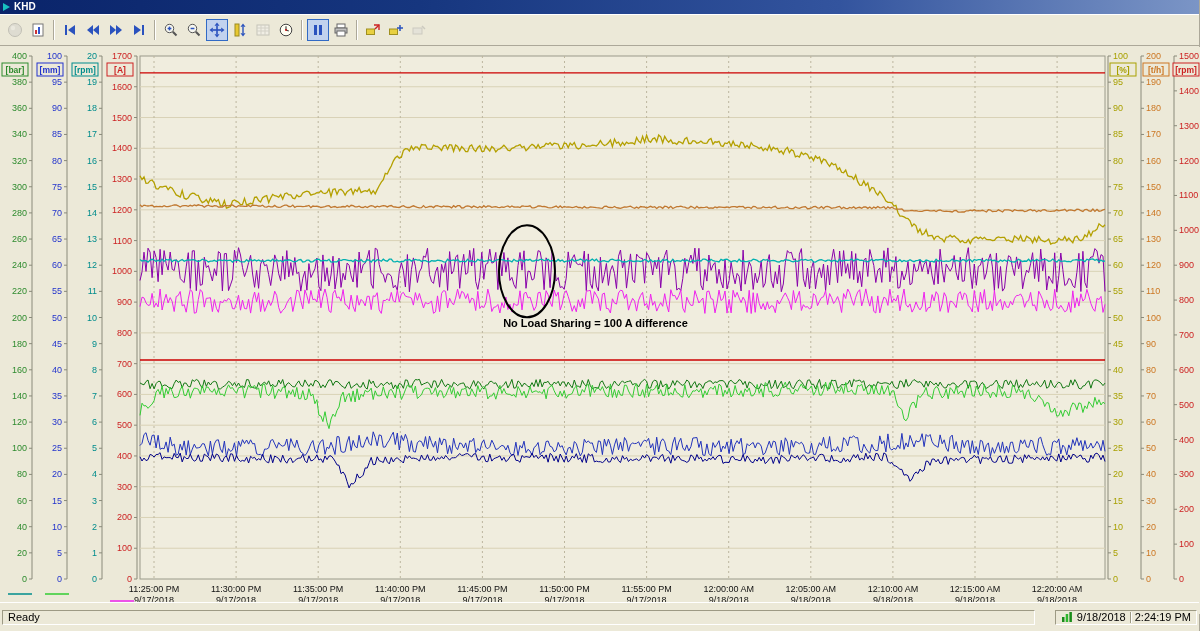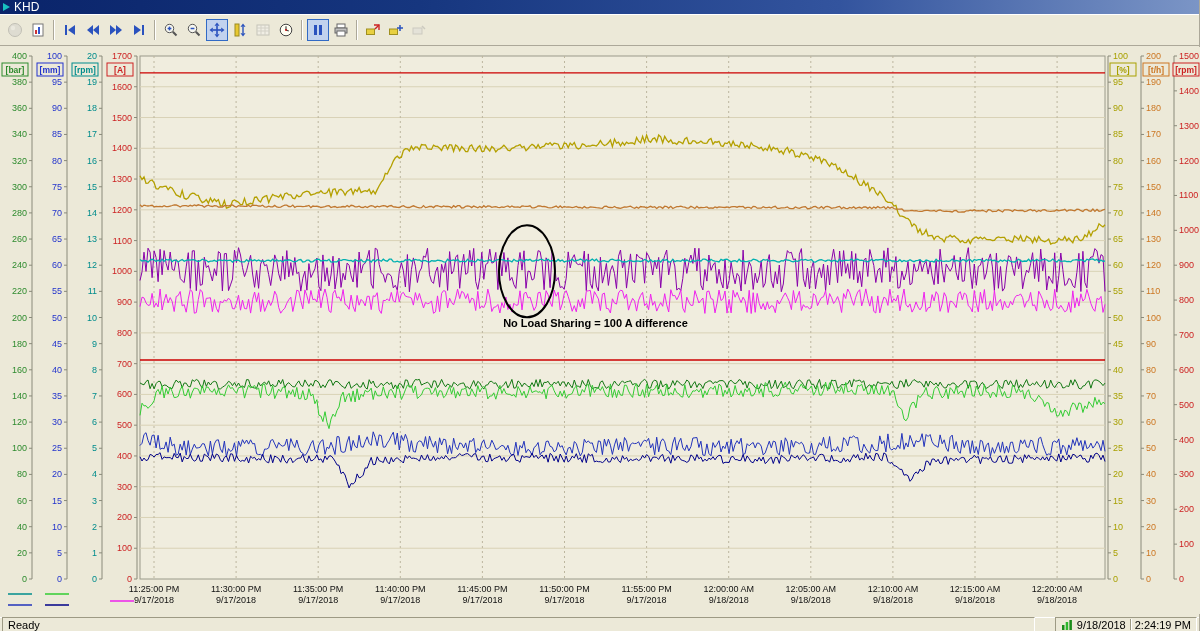--- a/index.html
+++ b/index.html
@@ -2,34 +2,34 @@
 <html><head>
 <meta charset="utf-8">
 <style>
   *{margin:0;padding:0;box-sizing:border-box}
   html,body{width:1200px;height:631px;overflow:hidden}
   body{font-family:"Liberation Sans",sans-serif;background:#ece9d8}
   .window{position:relative;width:1200px;height:631px;background:#ece9d8;border-right:1px solid #aca899}
   .titlebar{position:absolute;top:0;left:0;right:0;height:14px;
     background:linear-gradient(to right,#0a246a 0%,#16367f 35%,#33549e 70%,#7b95c6 100%);
     display:flex;align-items:center;padding-left:3px;gap:4px;z-index:5}
-  .title-text{color:#fff;font-size:12px;font-weight:normal;line-height:14px}
+  .title-text{color:#fff;font-size:10px;font-weight:bold;line-height:14px}
   .app-icon{width:0;height:0;border-top:4px solid transparent;border-bottom:4px solid transparent;border-left:7px solid #17c0c0}
   .toolbar{position:absolute;top:14px;left:0;right:0;height:32px;background:#ece9d8;
     border-top:1px solid #fff;border-bottom:1px solid #aca899;
     display:flex;align-items:center;padding:2px 4px;gap:1px;z-index:5}
   .tb-btn{width:22px;height:22px;display:flex;align-items:center;justify-content:center;
     border:1px solid transparent;background:transparent;padding:0;cursor:default}
   .tb-btn.pressed{background:#c1d2ee;border:1px solid #316ac5}
   .tb-btn.disabled{opacity:.38}
   .tb-sep{width:2px;height:20px;border-left:1px solid #aca899;border-right:1px solid #fff;margin:0 3px}
   .workspace{position:absolute;top:47px;left:0;width:1200px;height:567px;background:#ece9d8}
   svg{display:block}
   svg text{font-family:"Liberation Sans",sans-serif}
-  .statusbar{position:absolute;bottom:0;left:0;right:0;height:14px;background:#ece9d8;
+  .statusbar{position:absolute;bottom:0;left:0;right:0;height:29px;background:#ece9d8;
     border-top:1px solid #fff;display:flex;align-items:center;padding:2px 2px;gap:20px;font-size:11px;color:#000}
   .status-cell{height:15px;border:1px solid;border-color:#9d9a84 #fff #fff #9d9a84;
     padding:0 5px;display:flex;align-items:center;gap:4px;white-space:nowrap}
   .status-left{flex:1}
   .status-divider{width:1px;height:11px;background:#9d9a84;box-shadow:1px 0 0 #fff}
 </style>
 </head>
 <body>
 
 <div class="window">

